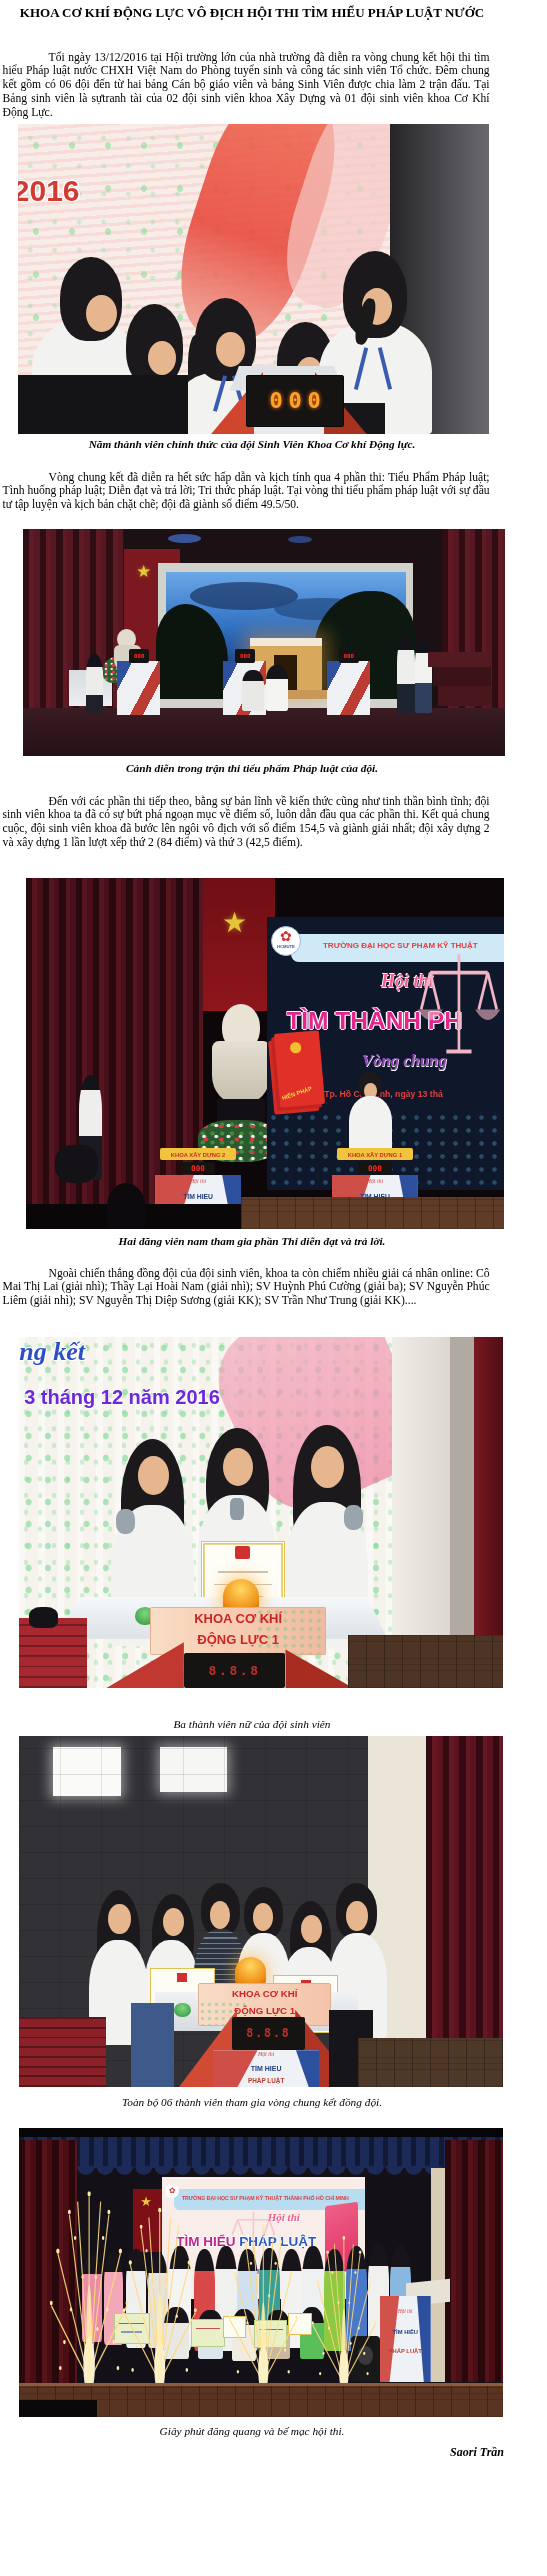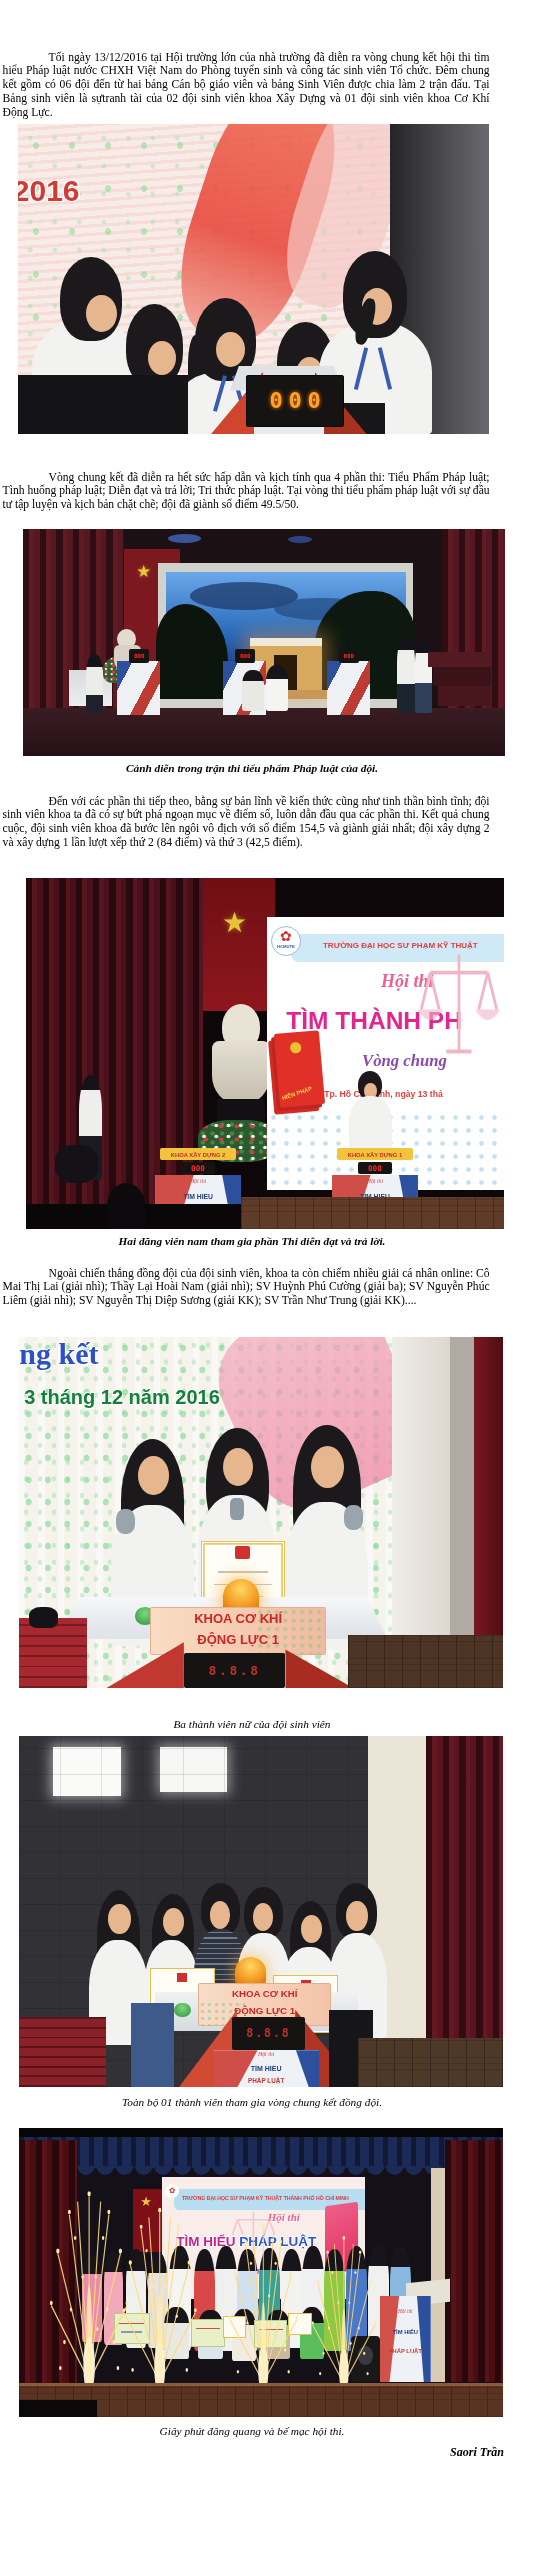--- a/index.html
+++ b/index.html
@@ -63,20 +63,21 @@
     </g>
     <ellipse cx="50" cy="138" rx="7" ry="22" fill="#fff8dc" opacity=".95"></ellipse>
     <ellipse cx="50" cy="118" rx="3.5" ry="42" fill="#ffefb0" opacity=".8"></ellipse>
   </g>
 </defs>
   </svg>
 
 <div class="page">
 
   <div class="ab title">
+    <div>KHOA CƠ KHÍ ĐỘNG LỰC VÔ ĐỊCH HỘI THI TÌM HIỂU PHÁP LUẬT NƯỚC</div>
   </div>
 
   <p class="ab para" style="top:39px">Tối ngày 13/12/2016 tại Hội trường lớn của nhà trường đã diễn ra vòng chung kết hội thi tìm hiểu Pháp luật nước CHXH Việt Nam do Phòng tuyển sinh và công tác sinh viên Tổ chức. Đêm chung kết gồm có 06 đội đến từ hai bảng Cán bộ giáo viên và bảng Sinh Viên được chia làm 2 trận đấu. Tại Bảng sinh viên là sựtranh tài của 02 đội sinh viên khoa Xây Dựng và 01 đội sinh viên khoa Cơ Khí Động Lực.</p>
   <p class="ab para" style="top:459px">Vòng chung kết đã diễn ra hết sức hấp dẫn và kịch tính qua 4 phần thi: Tiểu Phẩm Pháp luật; Tình huống pháp luật; Diễn đạt và trả lời; Tri thức pháp luật. Tại vòng thi tiểu phẩm pháp luật với sự đầu tư tập luyện và kịch bản chặt chẽ; đội đã giành số điểm 49.5/50.</p>
   <p class="ab para" style="top:783px">Đến với các phần thi tiếp theo, bằng sự bản lĩnh về kiến thức cũng như tinh thần bình tĩnh; đội sinh viên khoa ta đã có sự bứt phá ngoạn mục về điểm số, luôn dẫn đầu qua các phần thi. Kết quả chung cuộc, đội sinh viên khoa đã bước lên ngôi vô địch với số điểm 154,5 và giành giải nhất; đội xây dựng 2 và xây dựng 1 lần lượt xếp thứ 2 (84 điểm) và thứ 3 (42,5 điểm).</p>
   <p class="ab para" style="top:1255px">Ngoài chiến thắng đồng đội của đội sinh viên, khoa ta còn chiếm nhiều giải cá nhân online: Cô Mai Thị Lai (giải nhì); Thầy Lại Hoài Nam (giải nhì); SV Huỳnh Phú Cường (giải ba); SV Nguyễn Phúc Liêm (giải nhì); SV Nguyễn Thị Diệp Sương (giải KK); SV Trần Như Trung (giải KK)....</p>
 
   <div class="photo" style="left:18px;top:124px;width:471px;height:310px">
     <div class="ab" style="left:0;top:0;width:79%;height:100%;background:#f8ece9;background-image:radial-gradient(rgba(120,220,140,.5) 2.6px,transparent 3.2px),radial-gradient(rgba(120,220,140,.3) 1.9px,transparent 2.6px),repeating-linear-gradient(-4deg,rgba(236,120,110,.14) 0 3.2px,transparent 3.2px 8.4px);background-size:36px 43px,24.5px 28px,auto;"></div>
     <div class="ab" style="left:38%;top:-14%;width:26%;height:85%;transform:rotate(18deg);background:linear-gradient(180deg,#ef6a52,#e8473a 60%,#f0a193);border-radius:40%;opacity:.88"></div>
@@ -110,20 +111,21 @@
     <div class="ab" style="left:64%;bottom:0;width:14%;height:10%;background:#17171a"></div>
 
     <div class="ab" style="left:45%;top:78%;width:24%;height:8%;background:#dfe3e6;clip-path:polygon(8% 0,92% 0,100% 100%,0 100%)"></div>
     <div class="ab" style="left:41%;top:80%;width:11%;height:20%;background:#d0452e;clip-path:polygon(100% 0,100% 100%,0 100%)"></div>
     <div class="ab" style="left:63%;top:80%;width:11%;height:20%;background:#a83220;clip-path:polygon(0 0,100% 100%,0 100%)"></div>
     <div class="ab" style="left:50%;top:85%;width:15%;height:15%;background:#e8ebee"></div>
     <div class="ledbox" style="left:48.5%;top:81%;width:19%;height:16%;border:1.9px solid #0a0a0a;color:#ffa22a;font-size:22px;letter-spacing:5.8px;text-shadow:0 0 4.5px #ff7a00;padding-left:5.8px">
       <span>000</span>
     </div>
   </div>
+  <div class="ab cap b" style="top:438px">Năm thành viên chính thức của đội Sinh Viên Khoa Cơ khí Động lực.</div>
 
   <div class="photo" style="left:23px;top:529px;width:482px;height:227px;background:#1b1114">
     <div class="ab" style="left:30%;top:2%;width:7%;height:4%;background:#4a7ae0;border-radius:50%;opacity:.65"></div>
     <div class="ab" style="left:55%;top:3%;width:5%;height:3%;background:#3a66c8;border-radius:50%;opacity:.6"></div>
     <div class="ab pleat-dark" style="left:0;top:0;width:21%;height:100%;background-color:#551722"></div>
     <div class="ab pleat-dark" style="right:0;top:0;width:13%;height:100%;background-color:#551722"></div>
     <div class="ab" style="left:21%;top:9%;width:11.5%;height:76%;background:#7c1820"></div>
     <div class="ab" style="left:23.5%;top:14%;font-size:16.7px;color:#e8c53a;text-shadow:0 0 3.9px #a8851a">★</div>
     <div class="ab" style="left:28%;top:15%;width:53%;height:64%;background:#d2d2cc"></div>
     <div class="ab" style="left:29.6%;top:19%;width:49.8%;height:56%;background:linear-gradient(180deg,#6aa8e8 0%,#2e6fc0 45%,#173f88 75%,#0e2a5e 100%)">
@@ -172,21 +174,21 @@
   <div class="photo" style="left:26px;top:878px;width:478px;height:351px;background:#0d0709">
     <div class="ab pleat-dark" style="left:0;top:0;width:37%;height:100%;background-color:#48101a"></div>
     <div class="ab" style="left:37%;top:0;width:15%;height:38%;background:linear-gradient(180deg,#6e0f14,#8e161c)"></div>
     <div class="ab" style="left:41%;top:8%;font-size:28px;color:#e6c43a;text-shadow:0 0 5.2px #a8851a">★</div>
 
     <div class="ab" style="left:41%;top:36%;width:8%;height:13%;background:#e9e3d6;border-radius:50% 50% 45% 45%"></div>
     <div class="ab" style="left:39%;top:46.5%;width:12%;height:18%;background:linear-gradient(180deg,#e5dfd2,#c4bdad);border-radius:12% 12% 45% 45%"></div>
     <div class="ab" style="left:40%;top:63%;width:10%;height:9%;background:#121014"></div>
     <div class="ab" style="left:36%;top:69%;width:17%;height:12%;border-radius:40%;background:#2c5a30;background-image:radial-gradient(#d83a40 1.9px,transparent 2.6px),radial-gradient(#f0f0e8 1.6px,transparent 2.3px),radial-gradient(#47883f 1.9px,transparent 2.6px);background-size:15.5px 13px,12.2px 11px,9.7px 9px"></div>
 
-    <div class="ab" style="left:50.5%;top:11%;width:49.5%;height:78%;background:#ffffff">
+    <div class="ab" style="left:50.5%;top:11%;width:49.5%;height:78%;background:#0f172a">
       <div class="ab" style="left:10%;top:6.5%;width:90%;height:10%;background:#cfe9f7;border-radius:7.7px 0 0 7.7px;overflow:hidden">
         <div class="ab sans" style="left:15%;top:24%;white-space:nowrap;font-weight:800;font-size:8px;color:#e04040">TRƯỜNG ĐẠI HỌC SƯ PHẠM KỸ THUẬT</div>
       </div>
       <div class="ab" style="left:1.5%;top:3.5%;width:28px;height:28px;background:#fff;border:0.6px solid #9abcd8;border-radius:50%;text-align:center">
         <div style="font-size:14px;line-height:19.3px;color:#d03030">✿</div>
         <div class="sans" style="font-size:4.2px;font-weight:800;color:#2a5aa8;margin-top:-2.6px">HCMUTE</div>
       </div>
       <div class="ab" style="left:48%;top:20%;font-style:italic;font-weight:bold;font-size:18px;color:#ee6090;text-shadow:0.6px 0.6px #fff,-0.6px -0.6px #fff">Hội thi</div>
       <div class="ab sans" style="left:8%;top:33%;width:95%;overflow:hidden;white-space:nowrap;font-weight:800;font-size:24.5px;color:#e2268e;text-shadow:1.3px 0 #fff,-1.3px 0 #fff,0 1.3px #fff,0 -1.3px #fff">TÌM THÀNH PH</div>
       <div class="ab" style="left:40%;top:49%;font-style:italic;font-weight:bold;font-size:16.7px;color:#8a4ab0;text-shadow:0.6px 0.6px #fff">Vòng chung</div>
@@ -254,22 +256,22 @@
     <div class="ab" style="left:17%;top:87%;width:8%;height:13%;background:#0c0a0c;border-radius:50% 50% 0 0"></div>
   </div>
   <div class="ab cap b" style="top:1235px">Hai đăng viên nam tham gia phần Thi diễn đạt và trả lời.</div>
 
   <div class="photo" style="left:19.3px;top:1337px;width:484px;height:351px;background:#f6f2ec">
     <div class="ab" style="left:0;top:0;right:23%;height:100%;background-image:radial-gradient(rgba(110,215,140,.55) 2.6px,transparent 3.2px),radial-gradient(rgba(110,215,140,.32) 1.9px,transparent 2.6px),repeating-linear-gradient(90deg,rgba(255,255,255,.5) 0 6.4px,transparent 6.4px 19.3px);background-size:19.3px 22px,14px 16.7px,auto"></div>
     <div class="ab" style="right:20%;top:-8%;width:36%;height:54%;transform:rotate(-24deg);background:linear-gradient(#f2a8bc,#ee7f9e);opacity:.7;border-radius:30%"></div>
     <div class="ab" style="left:77%;top:0;width:12%;height:100%;background:linear-gradient(90deg,#f0ede7,#dcd8d0)"></div>
     <div class="ab" style="left:89%;top:0;width:5%;height:100%;background:#b0aaa2"></div>
     <div class="ab" style="right:0;top:0;width:6%;height:100%;background:linear-gradient(90deg,#7a1820,#4e0e14)"></div>
-    <div class="ab" style="left:0;top:0;font-weight:800;font-size:30px;color:#2d50c4;text-shadow:1.3px 0 #fff,-1.3px 0 #fff,0 1.3px #fff,0 -1.3px #fff,1.3px 1.3px #fff">ng kết</div>
-    <div class="ab sans" style="left:1%;top:14%;font-weight:800;font-size:20px;color:#15803d;text-shadow:0.6px 0.6px #fff,-0.6px -0.6px #fff">3 tháng 12 năm 2016</div>
+    <div class="ab" style="left:0;top:0;font-style:italic;font-weight:800;font-size:26px;color:#2d50c4;text-shadow:1.3px 0 #fff,-1.3px 0 #fff,0 1.3px #fff,0 -1.3px #fff,1.3px 1.3px #fff">ng kết</div>
+    <div class="ab sans" style="left:1%;top:14%;font-weight:800;font-size:20px;color:#6d28d9;text-shadow:0.6px 0.6px #fff,-0.6px -0.6px #fff">3 tháng 12 năm 2016</div>
 
     <div class="hair" style="left:21%;top:29%;width:13%;height:35%;border-radius:50% 50% 28% 28%"></div>
     <div class="face" style="left:24.6%;top:34%;width:6.3%;height:11%"></div>
     <div class="shirt" style="left:19%;top:48%;width:17%;height:40%"></div>
     <div class="ab" style="left:20%;top:49%;width:4%;height:7%;background:#9aa4ac;border-radius:40%"></div>
     <div class="hair" style="left:38.5%;top:26%;width:13%;height:31%"></div>
     <div class="face" style="left:42%;top:31.5%;width:6.3%;height:11%"></div>
     <div class="shirt" style="left:37%;top:45%;width:16%;height:36%"></div>
     <div class="ab" style="left:43.5%;top:46%;width:3%;height:6%;background:#8e9aa4;border-radius:30%"></div>
     <div class="hair" style="left:56.5%;top:25%;width:14%;height:37%;border-radius:50% 50% 30% 30%"></div>
@@ -359,21 +361,21 @@
       <div class="ab" style="right:0;top:0;width:40%;height:100%;background:#2c4f9e;clip-path:polygon(45% 0,100% 0,100% 100%,75% 100%)"></div>
       <div class="shieldtx" style="top:2%;font-style:italic;font-size:5.8px;color:#d04848">Hội thi</div>
       <div class="shieldtx sans" style="top:40%;font-weight:800;font-size:7px;color:#24407e">TÌM HIỂU</div>
       <div class="shieldtx sans" style="top:72%;font-weight:800;font-size:6.4px;color:#c03a2e">PHÁP LUẬT</div>
     </div>
     <div class="ab" style="left:23%;top:76%;width:9%;height:24%;background:#3d5a8a"></div>
     <div class="ab" style="left:64%;top:78%;width:9%;height:22%;background:#16161a"></div>
     <div class="ab" style="left:0;top:80%;width:18%;height:20%;background:#8a2028;background-image:repeating-linear-gradient(0deg,rgba(0,0,0,.35) 0 1.9px,transparent 1.9px 9.7px)"></div>
     <div class="ab wood" style="left:70%;top:86%;width:30%;height:14%;background-color:#4e3828"></div>
   </div>
-  <div class="ab cap" style="top:2096px">Toàn bộ 01 thành viên tham gia vòng chung kết đồng đội.</div>
+  <div class="ab cap" style="top:2096px">Toàn bộ 06 thành viên tham gia vòng chung kết đồng đội.</div>
 
   <div class="photo" style="left:19.3px;top:2128px;width:484px;height:289px;background:#141018">
     <div class="ab" style="left:0;top:0;width:100%;height:4%;background:#060608"></div>
     <div class="ab" style="left:0;top:3%;width:100%;height:11%;background:#1c2a58;background-image:repeating-linear-gradient(90deg,rgba(0,0,0,.4) 0 5.2px,transparent 5.2px 14px)"></div>
     <div class="ab" style="left:0;top:13%;width:100%;height:4%;background-image:radial-gradient(circle at 9px 0,#1c2a58 8.4px,transparent 9px);background-size:19.3px 100%"></div>
     <div class="ab pleat-dark" style="left:0;top:4%;width:12%;height:86%;background-color:#4a0d14"></div>
     <div class="ab pleat-dark" style="right:0;top:4%;width:12%;height:84%;background-color:#4a0d14"></div>
     <div class="ab" style="left:85%;top:14%;width:3%;height:74%;background:#d8ccb4"></div>
 
     <div class="ab" style="left:23.5%;top:21%;width:6%;height:22%;background:#7c1016"></div>

